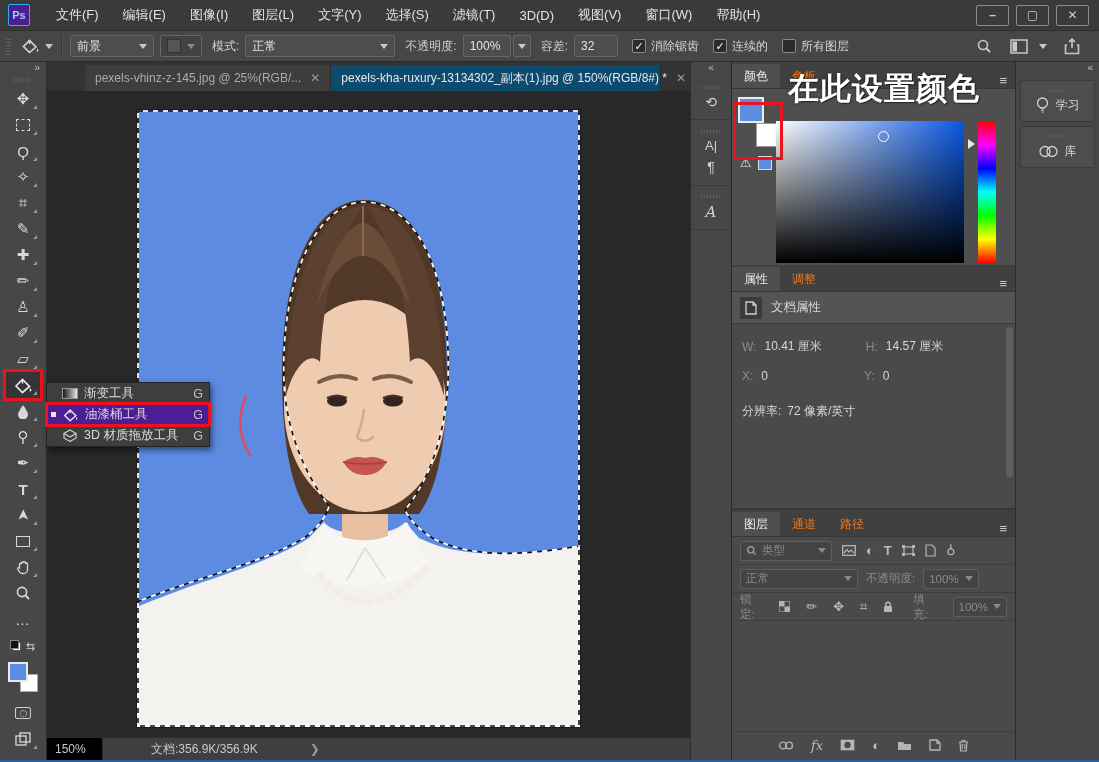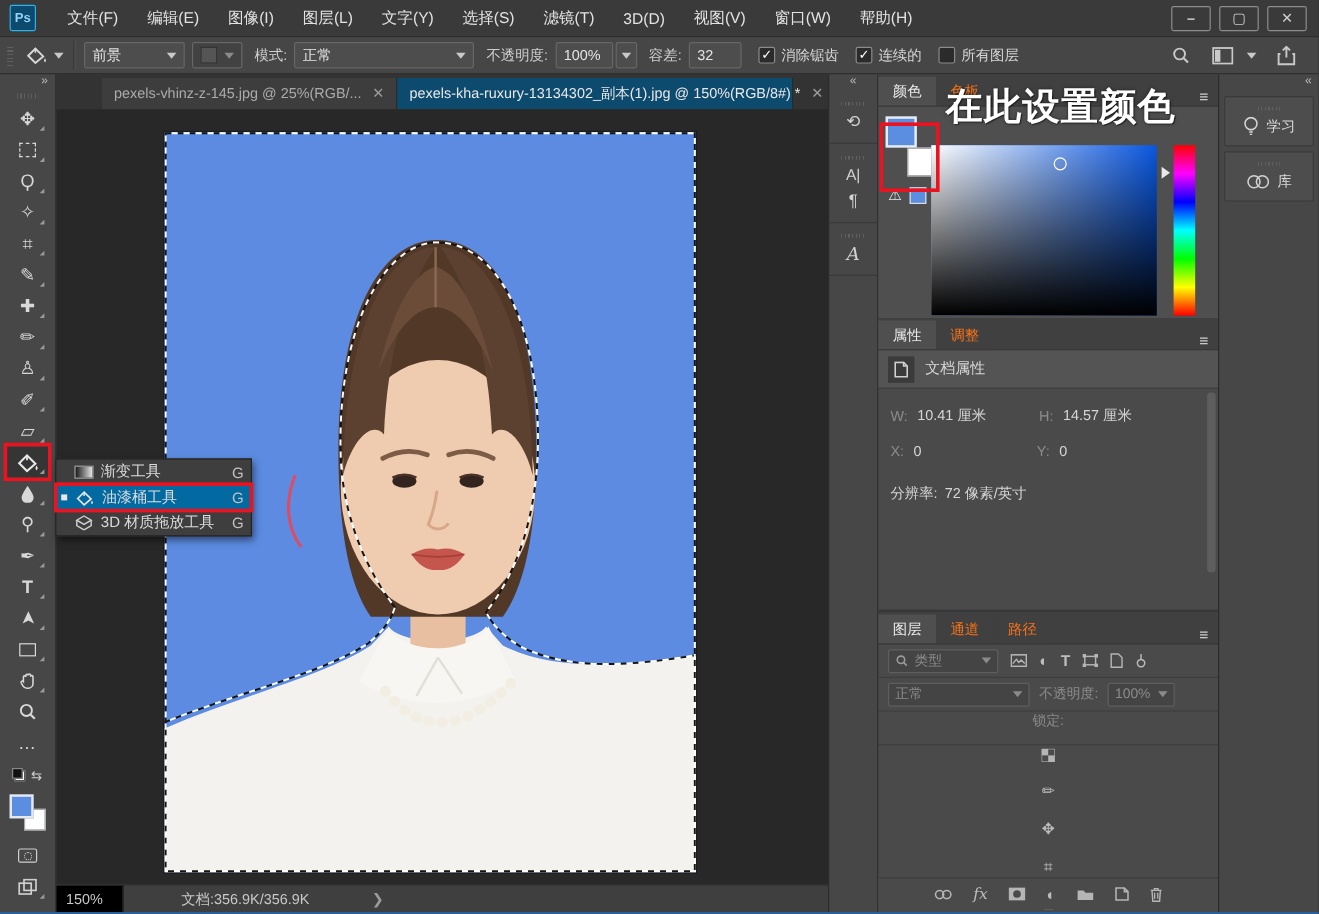--- a/index.html
+++ b/index.html
@@ -2,21 +2,21 @@
 <html><head>
 <meta charset="utf-8">
 <style>
   html,body{margin:0;padding:0;background:#222;}
   *{box-sizing:border-box;font-family:"Liberation Sans","DejaVu Sans",sans-serif;}
   #win{position:relative;width:1099px;height:762px;background:#3c3c3c;overflow:hidden;color:#d6d6d6;border-bottom:2px solid #2a5f9e;}
   .abs{position:absolute;}
   .row{display:flex;align-items:center;}
   
   #titlebar{left:0;top:0;width:1099px;height:30px;background:#3a3a3a;display:flex;align-items:center;}
-  #pslogo{width:22px;height:22px;margin:0 14px 0 8px;background:#0c4a6e;border:1px solid #2bb1ec;border-radius:2px;color:#8fd3f6;font-size:11px;font-weight:bold;display:flex;align-items:center;justify-content:center;}
+  #pslogo{width:22px;height:22px;margin:0 14px 0 8px;background:#4c1d95;border:1px solid #2bb1ec;border-radius:2px;color:#8fd3f6;font-size:11px;font-weight:bold;display:flex;align-items:center;justify-content:center;}
   .menu-item{padding:0 12px;font-size:13px;color:#e2e2e2;height:30px;display:flex;align-items:center;cursor:default;}
   #winctrl{margin-left:auto;display:flex;margin-right:10px;}
   .wbtn{width:33px;height:21px;border:1px solid #8c8c8c;border-radius:2px;margin-left:7px;display:flex;align-items:center;justify-content:center;color:#cfcfcf;font-size:12px;font-weight:bold;}
   
   #optionsbar{left:0;top:30px;width:1099px;height:32px;background:#464646;border-top:1px solid #2e2e2e;border-bottom:1px solid #2b2b2b;display:flex;align-items:center;font-size:12px;}
   .grip{width:5px;height:18px;margin:0 6px;background-image:repeating-linear-gradient(0deg,#5f5f5f 0 1px,transparent 1px 3px);}
   .vsep{width:1px;height:24px;background:#383838;margin:0 8px;box-shadow:1px 0 0 #555;}
   .optbox{background:#4d4d4d;border:1px solid #666;border-radius:2px;height:22px;display:flex;align-items:center;padding:0 6px;gap:6px;color:#e4e4e4;}
   .car{width:0;height:0;border-left:4px solid transparent;border-right:4px solid transparent;border-top:5px solid #c9c9c9;display:inline-block;}
   .car.dim{border-top-color:#8a8a8a;}
@@ -64,21 +64,21 @@
   #huebar{position:absolute;left:246px;top:32px;width:18px;height:142px;background:linear-gradient(to bottom,#f00,#f0f,#00f,#0ff,#0f0,#ff0,#f00);}
   #fieldmark{position:absolute;left:102px;top:10px;width:11px;height:11px;border:1.5px solid #fff;border-radius:50%;}
   #huemark{position:absolute;left:236px;top:50px;width:0;height:0;border-top:5px solid transparent;border-bottom:5px solid transparent;border-left:7px solid #e8e8e8;}
   
   .licon{color:#bdbdbd;font-size:13px;}
   #layerrow{background:#5c5c5c;}
   .lthumb{width:26px;height:32px;border:1px solid #1f1f1f;}
   
   #flyout{left:46px;top:382px;width:164px;background:#3e3e3e;border:1px solid #242424;box-shadow:2px 3px 6px rgba(0,0,0,.5);font-size:12.5px;z-index:40;}
   .flyrow{height:21px;display:flex;align-items:center;padding:0 6px 0 4px;color:#dcdcdc;gap:6px;}
-  .flyrow.selected{background:#0369a1;outline:3px solid #ea131f;outline-offset:-1px;}
+  .flyrow.selected{background:#4c1d95;outline:3px solid #ea131f;outline-offset:-1px;}
   .flyrow .sc{margin-left:auto;color:#c2c2c2;}
   .flyrow .dot{width:5px;height:5px;background:#e6e6e6;}
   .flyrow .nodot{width:5px;height:5px;}
   
   #rightdock{left:1015px;top:62px;width:84px;height:700px;background:#474747;border-left:1px solid #2c2c2c;}
   .dockbtn{margin:4px 4px 0;height:42px;background:#4d4d4d;border:1px solid #3a3a3a;border-radius:2px;display:flex;flex-direction:column;align-items:center;justify-content:center;color:#d9d9d9;font-size:12px;}
   .dockbtn .inner{display:flex;align-items:center;gap:7px;}
   
   #annot{left:788px;top:68px;font-size:31px;font-weight:bold;color:#ffffff;letter-spacing:1px;text-shadow:0 0 3px rgba(0,0,0,.55),1px 1px 0 rgba(0,0,0,.4);z-index:50;white-space:nowrap;}
   #swatchredbox{left:733px;top:102px;width:50px;height:58px;border:3px solid #ea131f;z-index:45;}
@@ -447,21 +447,21 @@
         <div class="inbox dim" style="width:118px;">
           <span>正常</span>
             <span class="car dim" style="margin-left:auto;"></span>
         </div>
         <span class="dim" style="font-size:11.5px;">不透明度:</span>
         <div class="inbox dim" style="width:56px;">
           <span>100%</span>
             <span class="car dim" style="margin-left:auto;"></span>
         </div>
       </div>
-      <div class="row" style="height:28px;padding:0 8px;gap:16px;border-bottom:1px solid #3e3e3e;flex-direction:column;">
+      <div class="row" style="height:28px;padding:0 8px;gap:16px;border-bottom:1px solid #3e3e3e;">
         <span class="dim" style="font-size:11.5px;">锁定:</span>
         <span class="licon">
             <svg width="11" height="11" viewBox="0 0 11 11">
               <rect width="5.5" height="5.5" fill="#b5b5b5"></rect>
               <rect x="5.5" y="5.5" width="5.5" height="5.5" fill="#b5b5b5"></rect>
               <rect width="11" height="11" fill="none" stroke="#b5b5b5"></rect>
             </svg>
           </span>
         <span class="licon">✏</span>
         <span class="licon">✥</span>

